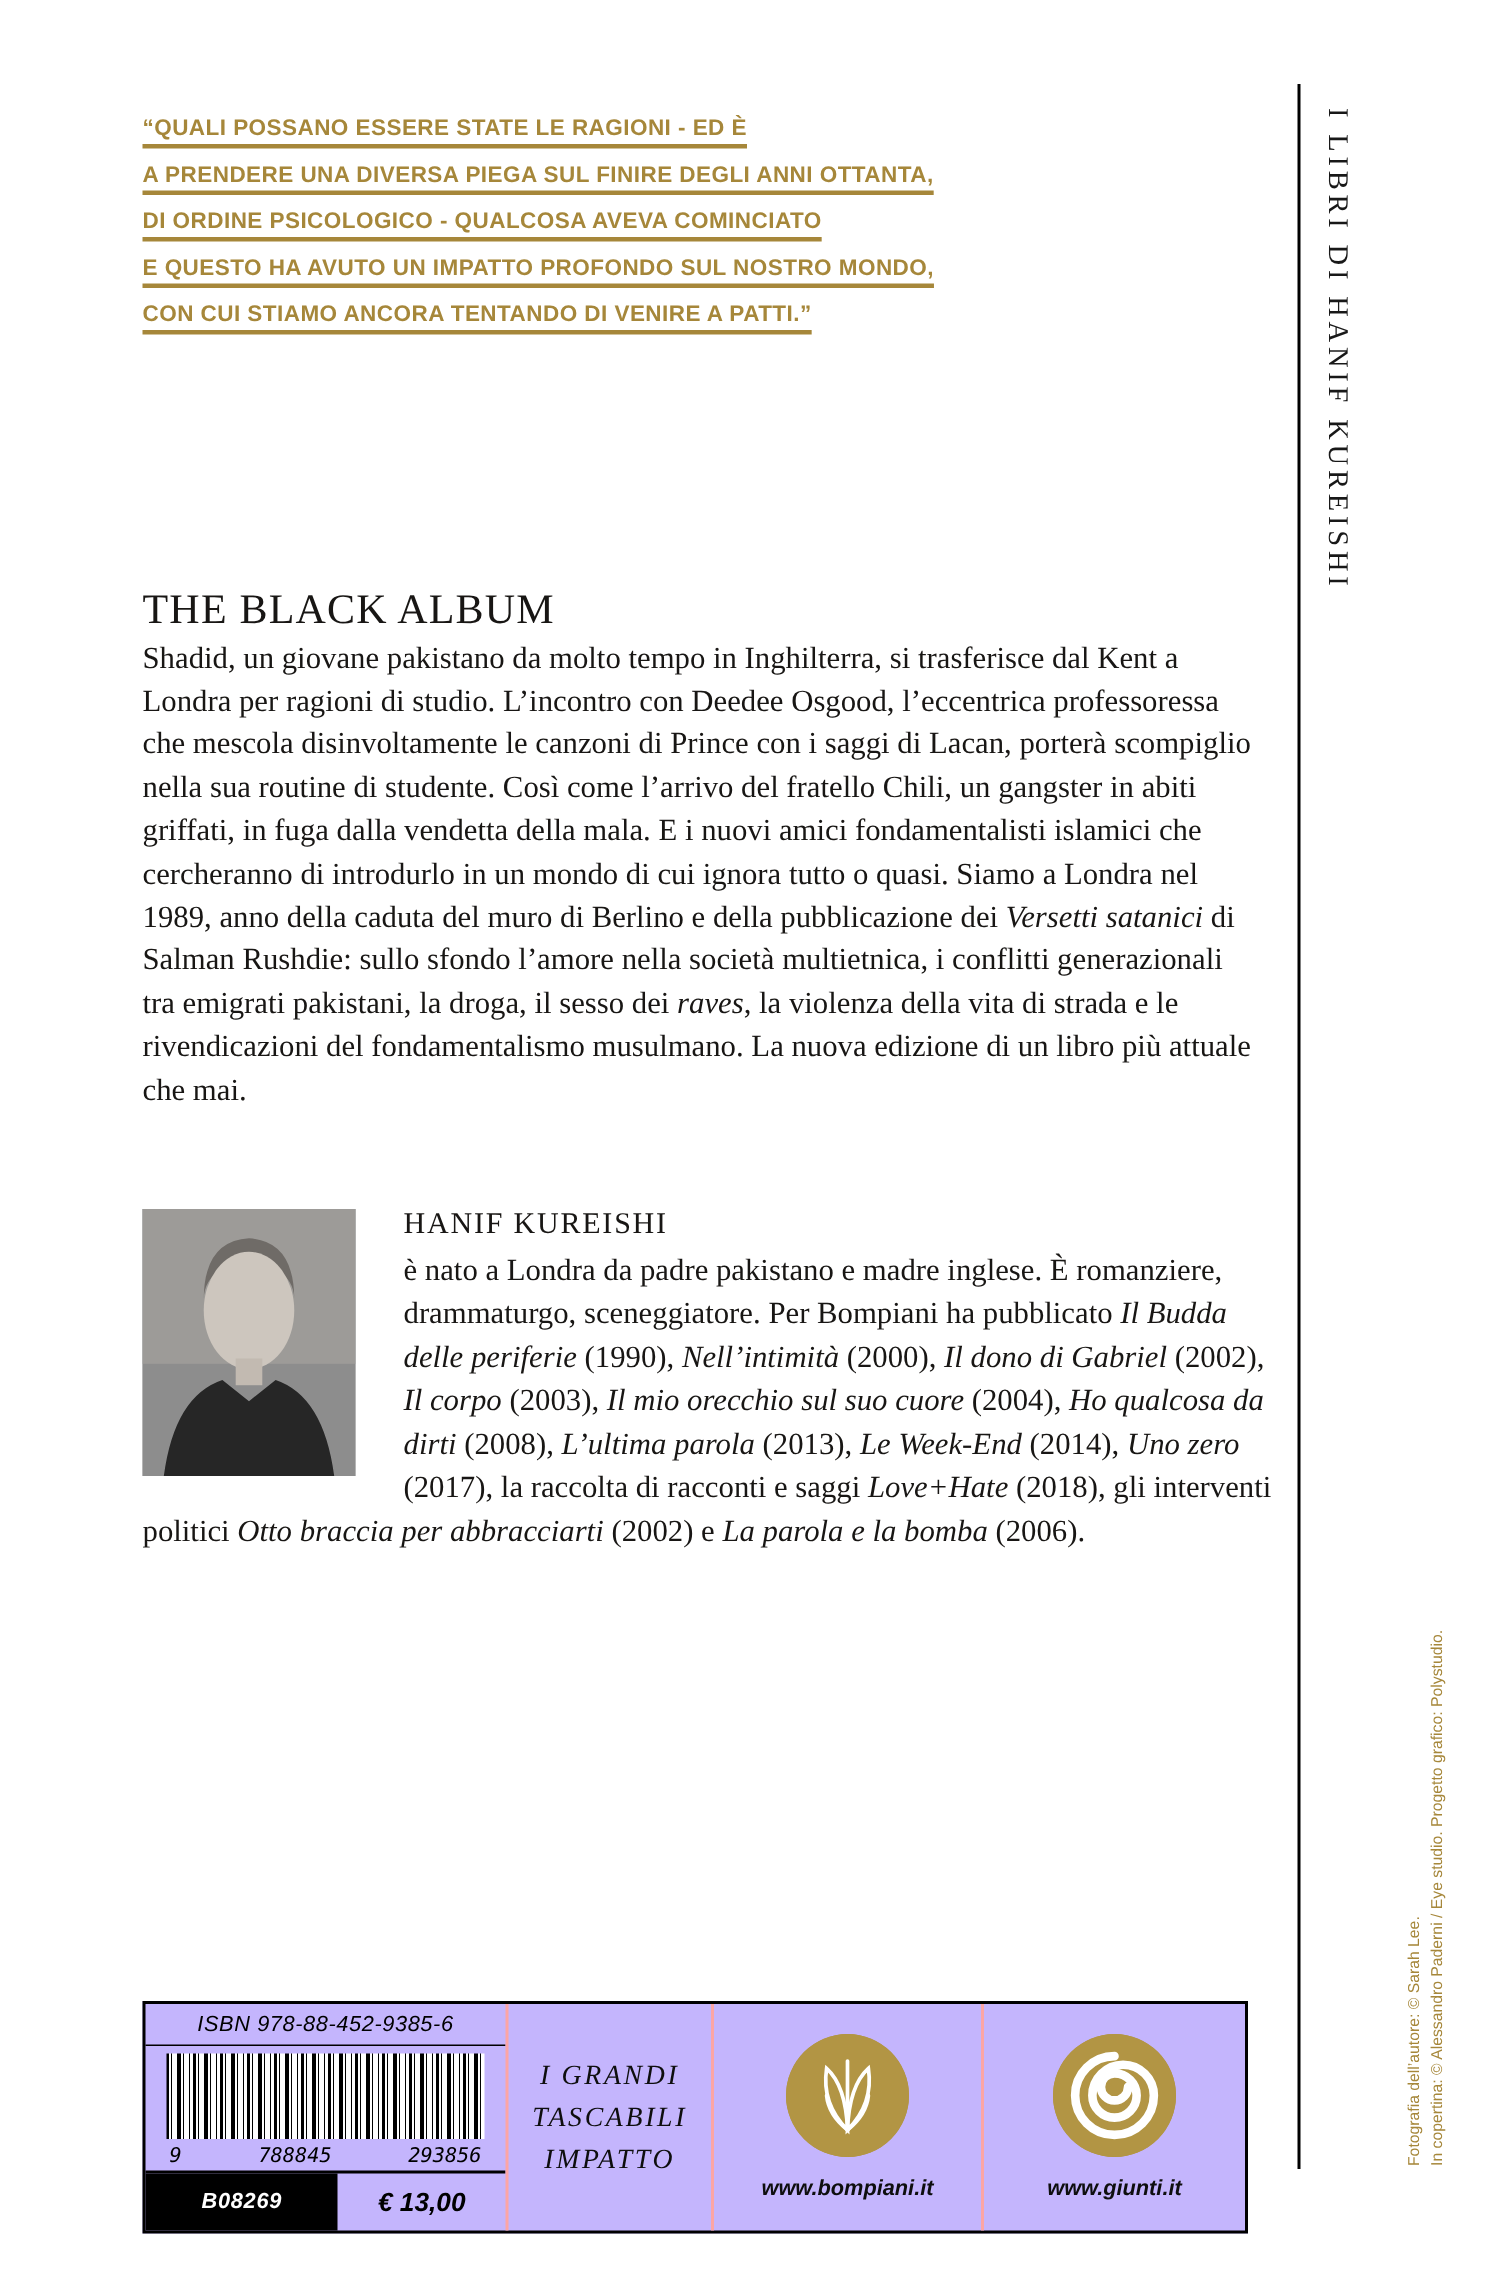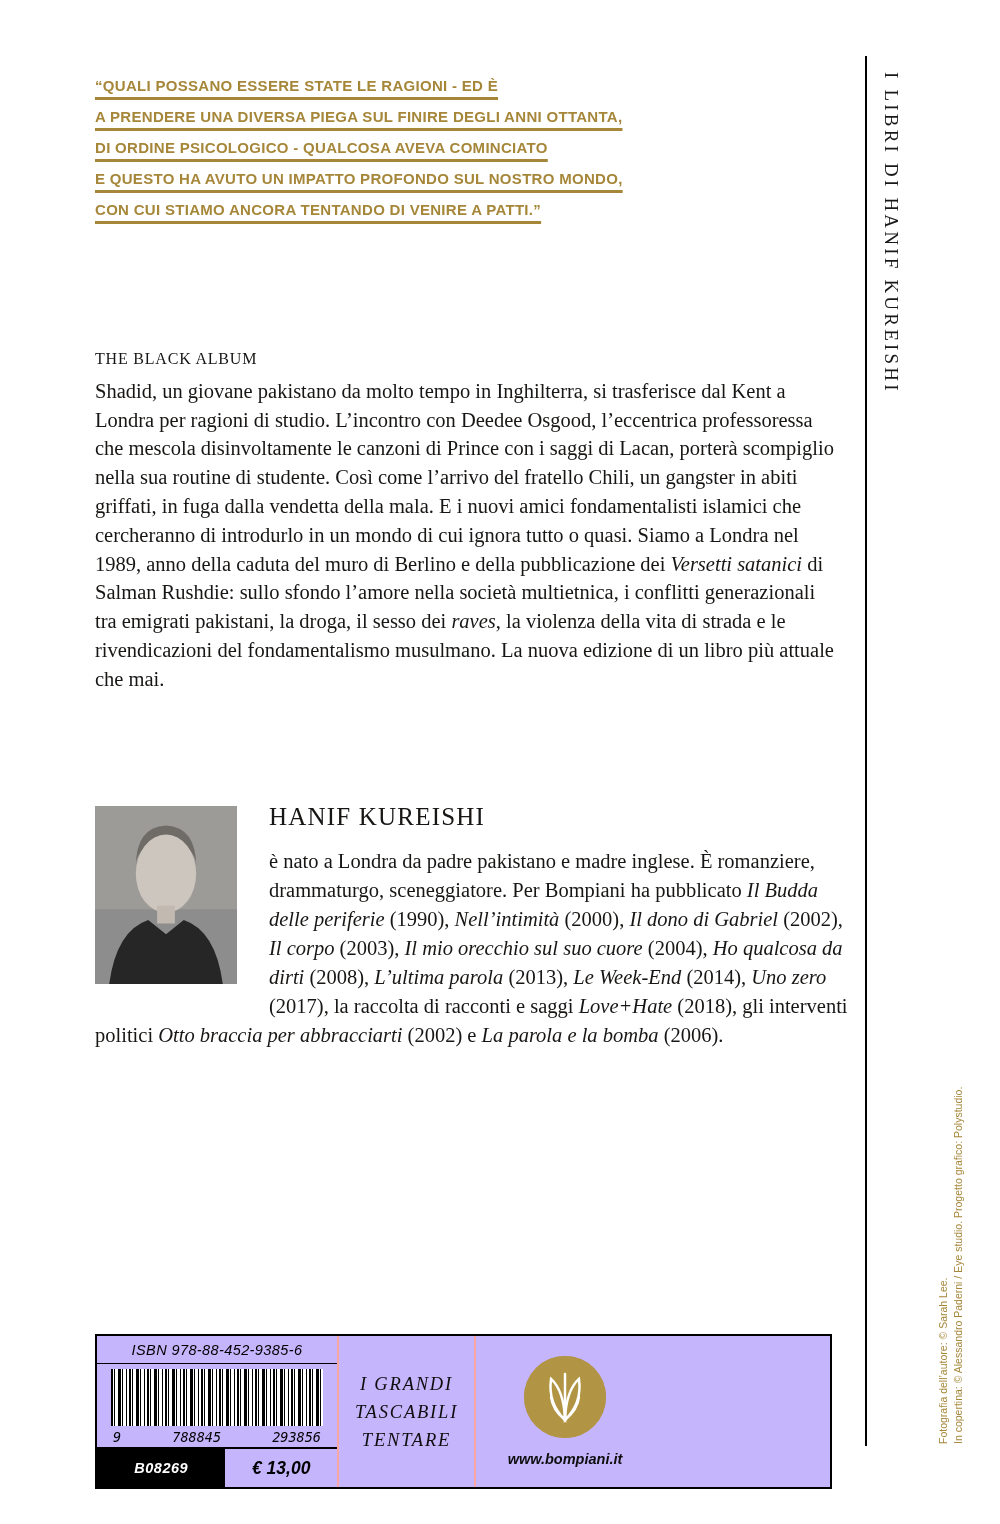--- a/index.html
+++ b/index.html
@@ -40,34 +40,34 @@
     font-family:"Liberation Sans", sans-serif;
     font-size:10.5px;line-height:15px;color:var(--gold);
     white-space:nowrap;
   }
   
   .synopsis{
     position:absolute;left:95px;top:345px;width:745px;
     font-size:20.5px;line-height:28.8px;color:#181614;
   }
   .synopsis-title{
-    font-size:16px;letter-spacing:.8px;margin-bottom:3px;
+    font-size:28px;letter-spacing:.8px;margin-bottom:3px;margin-top:48px;
   }
   
   .author{
     position:absolute;left:95px;top:802px;width:760px;
     font-size:20.5px;line-height:29px;color:#181614;
   }
   .author-photo{
     float:left;width:142px;height:178px;margin:4px 32px 10px 0;
     background:#8a8a8a;display:block;
   }
   .author-photo svg{display:block;width:100%;height:100%;}
   .author-name{
-    font-size:25px;letter-spacing:1.2px;margin-bottom:16px;padding-left:32px;
+    font-size:20px;letter-spacing:1.2px;margin-bottom:2px;padding-left:32px;
   }
   
   .footer-box{
     position:absolute;left:95px;top:1334px;width:737px;height:155px;
     border:2px solid #000;display:flex;box-sizing:border-box;background:#c4b5fd;font-style:italic;
   }
   .cell{box-sizing:border-box;height:100%;}
   .cell+.cell{border-left:2px solid #fca5a5;}
   
   .cell-barcode{width:240px;display:flex;flex-direction:column;}
@@ -173,35 +173,44 @@
       </div>
       <div class="price-row">
         <div class="code-badge">B08269</div>
         <div class="price">€ 13,00</div>
       </div>
     </div>
 
     <div class="cell cell-collection">
       <div>I GRANDI</div>
       <div>TASCABILI</div>
-      <div>TENTARE</div>
+      <div>IMPATTO</div>
     </div>
 
     <div class="cell cell-logo">
       <div class="logo-circle">
         <svg viewBox="0 0 100 100" aria-hidden="true">
           <circle cx="50" cy="50" r="50" fill="var(--logo_gold)"></circle>
           <g stroke="#ffffff" stroke-width="3" fill="none" stroke-linecap="round">
             <path d="M50 78 L50 22"></path>
             <path d="M50 78 C36 64 30 48 33 28 C43 37 49 52 50 78 Z"></path>
             <path d="M50 78 C64 64 70 48 67 28 C57 37 51 52 50 78 Z"></path>
             <path d="M50 78 C40 70 34 60 33 50"></path>
             <path d="M50 78 C60 70 66 60 67 50"></path>
           </g>
         </svg>
       </div>
       <div class="site-url">www.bompiani.it</div>
     </div>
 
+    <div class="cell cell-logo last">
+      <div class="logo-circle">
+        <svg viewBox="0 0 100 100" aria-hidden="true">
+          <circle cx="50" cy="50" r="50" fill="var(--logo_gold)"></circle>
+          <path d="M50 18 A32 32 0 1 0 82 50 A25 25 0 1 0 32 50 A18 18 0 1 0 50 32 A11 11 0 1 0 61 43" fill="none" stroke="#ffffff" stroke-width="7" stroke-linecap="round"></path>
+        </svg>
+      </div>
+      <div class="site-url">www.giunti.it</div>
+    </div>
 
   </div>
 
 </div>
 
 </body></html>

